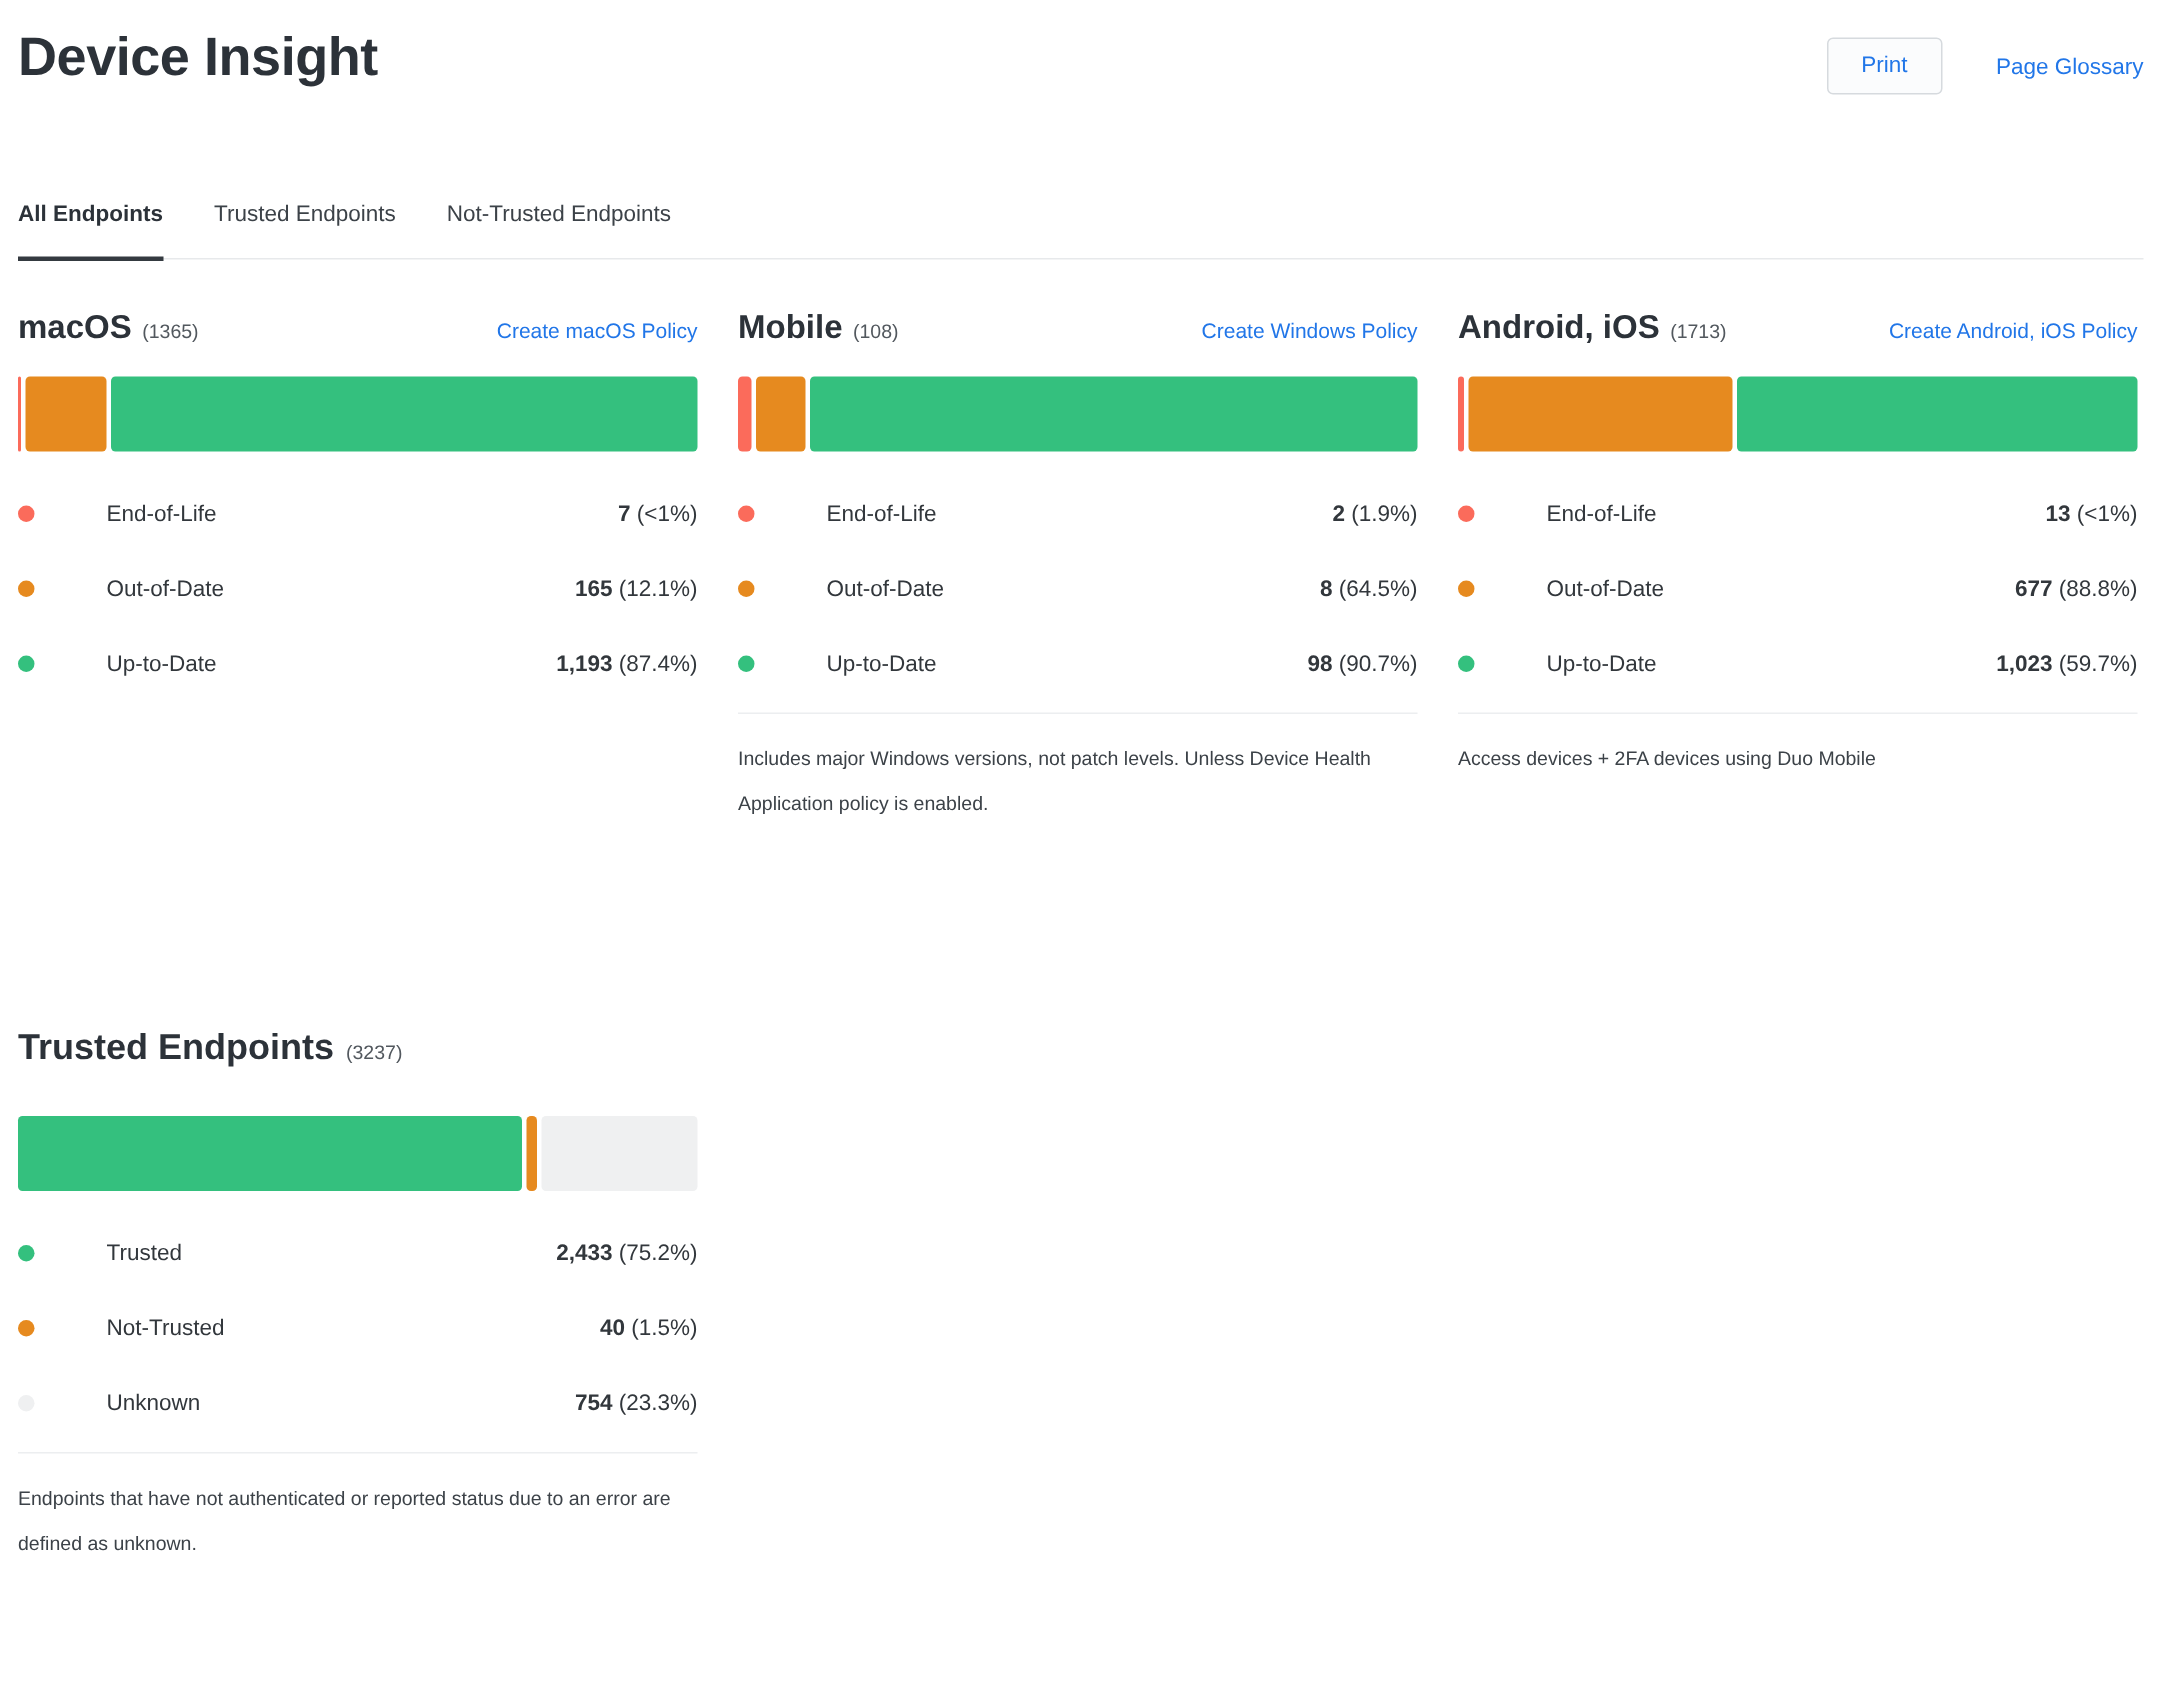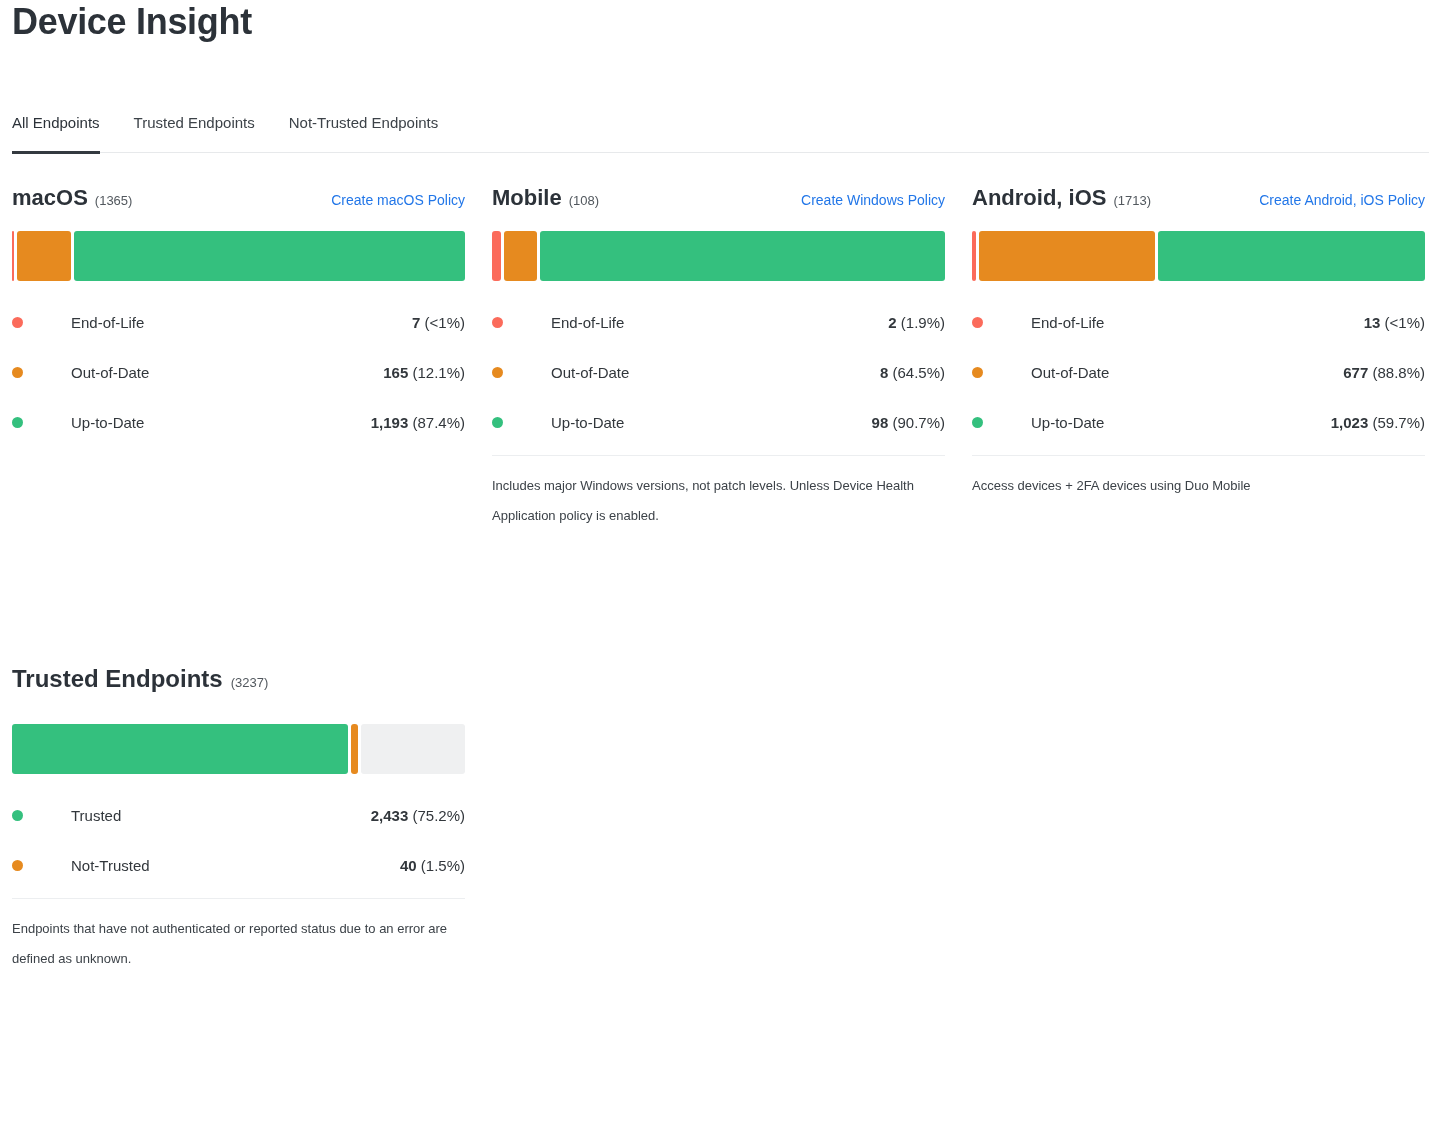--- a/index.html
+++ b/index.html
@@ -21,21 +21,21 @@
     height: 1125px;
     padding: 0 12px;
     box-sizing: border-box;
   }
 
   
   .header {
     display: flex;
     align-items: flex-start;
     justify-content: space-between;
-    padding-top: 0;
+    padding-top: 16px;
   }
   .page-title {
     font-size: 36px;
     font-weight: bold;
     color: #2c3239;
     letter-spacing: -0.3px;
     margin: 0;
     line-height: 1.2;
   }
   .header-actions {
@@ -74,21 +74,21 @@
   }
   .tab {
     font-size: 15px;
     color: #3c4248;
     padding: 0 0 22px 0;
     cursor: pointer;
     position: relative;
     line-height: 1;
   }
   .tab.active {
-    font-weight: normal;
+    font-weight: bold;
     color: #2c3239;
     text-align: right;
   }
   .tab.active::after {
     content: "";
     position: absolute;
     left: 0;
     right: 0;
     bottom: -2px;
     height: 3px;
@@ -225,20 +225,24 @@
     width: 453px;
   }
 </style>
 </head>
 <body>
 
 <div class="page">
 
   <div class="header">
     <h1 class="page-title">Device Insight</h1>
+    <div class="header-actions">
+      <button class="print-button">Print</button>
+      <a class="glossary-link">Page Glossary</a>
+    </div>
   </div>
 
   <div class="tabs" id="tabs">
       <div class="tab active">All Endpoints</div>
       <div class="tab">Trusted Endpoints</div>
       <div class="tab">Not-Trusted Endpoints</div>
     </div>
 
 
   <div class="cards" id="platform-cards">
@@ -356,19 +360,24 @@
           <div class="legend-row">
             <span class="dot" style="background: rgb(52, 192, 126);"></span>
             <span class="legend-label">Trusted</span>
             <span class="legend-value"><span class="num">2,433</span> <span class="pct">(75.2%)</span></span>
           </div>
           <div class="legend-row">
             <span class="dot" style="background: rgb(230, 138, 31);"></span>
             <span class="legend-label">Not-Trusted</span>
             <span class="legend-value"><span class="num">40</span> <span class="pct">(1.5%)</span></span>
           </div>
+          <div class="legend-row">
+            <span class="dot" style="background: rgb(239, 240, 241);"></span>
+            <span class="legend-label">Unknown</span>
+            <span class="legend-value"><span class="num">754</span> <span class="pct">(23.3%)</span></span>
+          </div>
         </div>
         <hr class="card-sep">
         <div class="footnote">Endpoints that have not authenticated or reported status due to an error are defined as unknown.</div>
       </div>
   </div>
 
 </div>
 
 </body></html>

